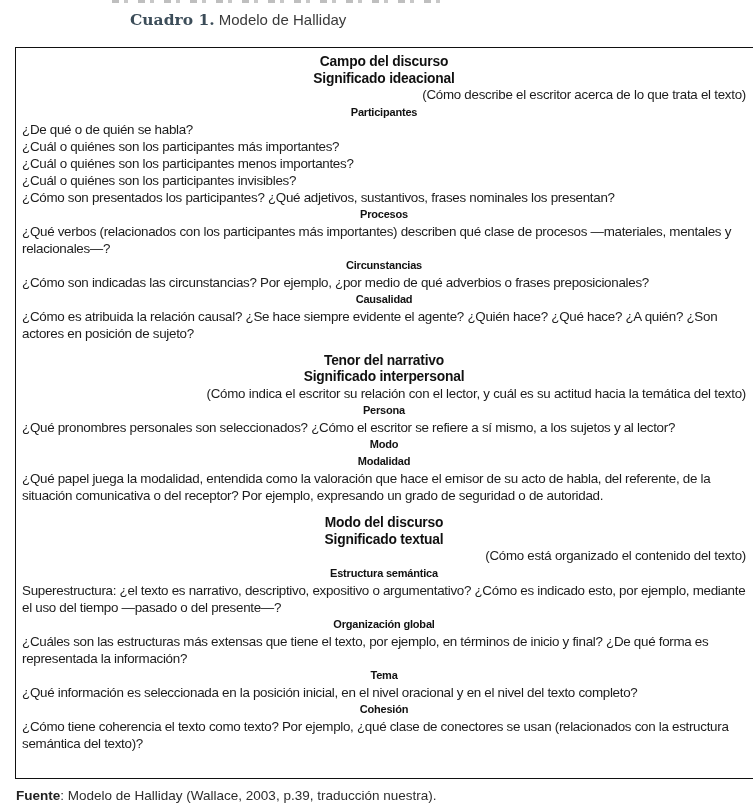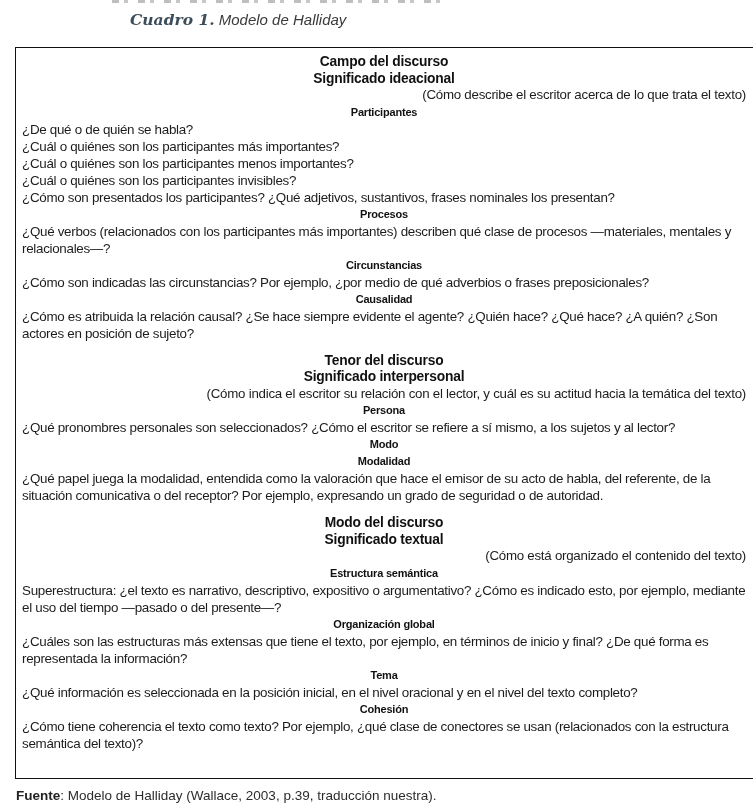--- a/index.html
+++ b/index.html
@@ -23,21 +23,20 @@
     background: repeating-linear-gradient(90deg,
       #8a8a8a 0 7px, transparent 7px 12px,
       #9a9a9a 12px 16px, transparent 16px 26px);
     opacity: .55;
   }
   .doc-title {
     margin: 10px 16px 0 130px;
     font-size: 15.5px;
     line-height: 20px;
     white-space: nowrap;
-    font-style: italic;
   }
   .doc-title .label {
     font-family: "DejaVu Serif", "Liberation Serif", serif;
     font-weight: bold;
     color: #3c4d59;
   }
   .doc-title .rest {
     color: #3a3a3a;
     font-size: 15px;
   }
@@ -118,21 +117,21 @@
         <div class="term">Procesos</div>
         <div class="question">¿Qué verbos (relacionados con los participantes más importantes) describen qué clase de procesos —materiales, mentales y relacionales—?</div>
         <div class="term">Circunstancias</div>
         <div class="question">¿Cómo son indicadas las circunstancias? Por ejemplo, ¿por medio de qué adverbios o frases preposicionales?</div>
         <div class="term">Causalidad</div>
         <div class="question">¿Cómo es atribuida la relación causal? ¿Se hace siempre evidente el agente? ¿Quién hace? ¿Qué hace? ¿A quién? ¿Son actores en posición de sujeto?</div>
       </div>
   </div>
 
   <div class="section">
-    <div class="sec-heading">Tenor del discurso</div>
+    <div class="sec-heading">Tenor del narrativo</div>
     <div class="sec-heading">Significado interpersonal</div>
     <div class="sec-subtitle">(Cómo indica el escritor su relación con el lector, y cuál es su actitud hacia la temática del texto)</div>
     <div class="section-items">
         <div class="term">Persona</div>
         <div class="question">¿Qué pronombres personales son seleccionados? ¿Cómo el escritor se refiere a sí mismo, a los sujetos y al lector?</div>
         <div class="term">Modo</div>
         <div class="term">Modalidad</div>
         <div class="question">¿Qué papel juega la modalidad, entendida como la valoración que hace el emisor de su acto de habla, del referente, de la situación comunicativa o del receptor? Por ejemplo, expresando un grado de seguridad o de autoridad.</div>
       </div>
   </div>

